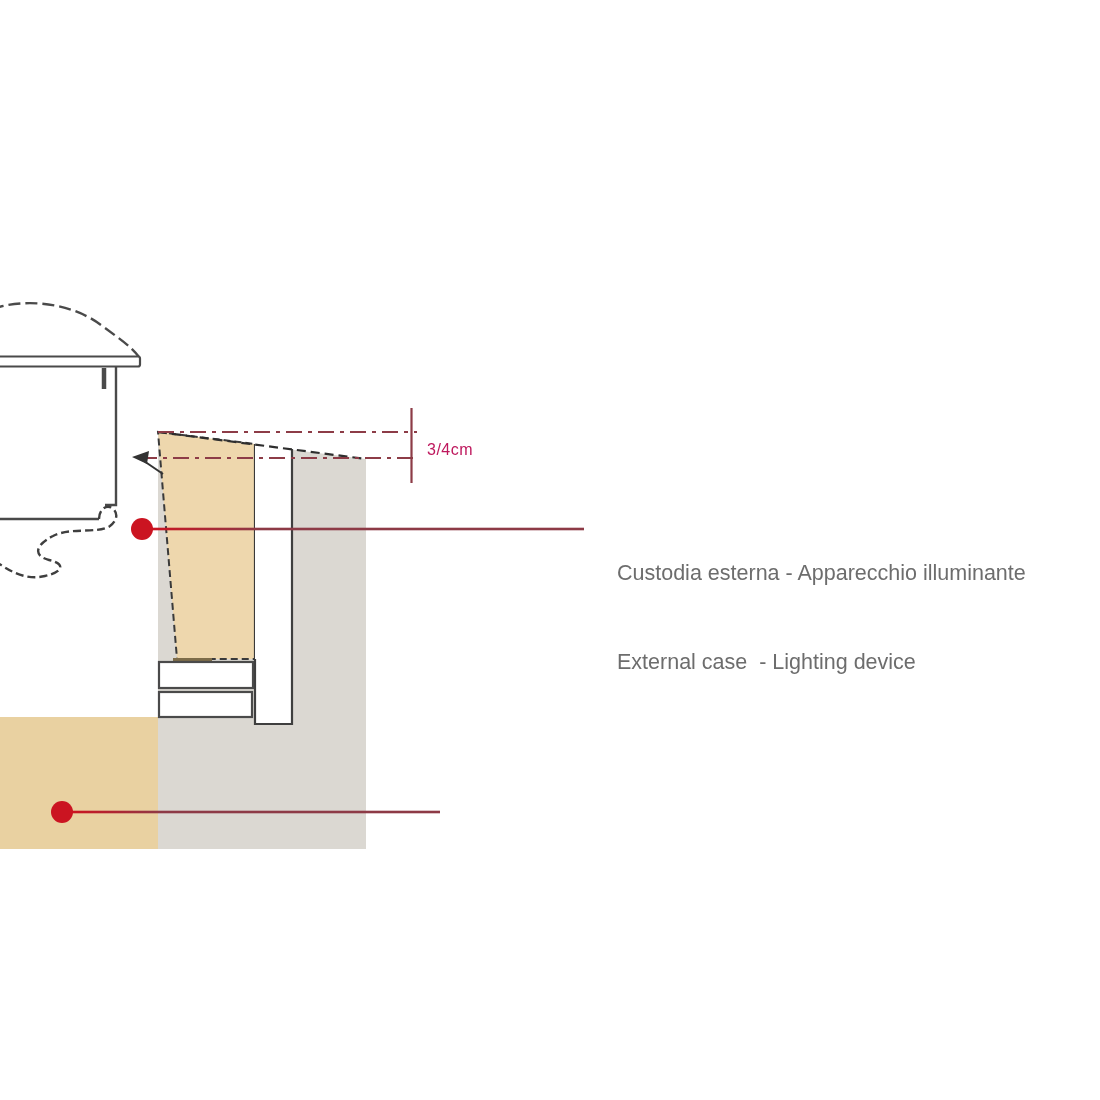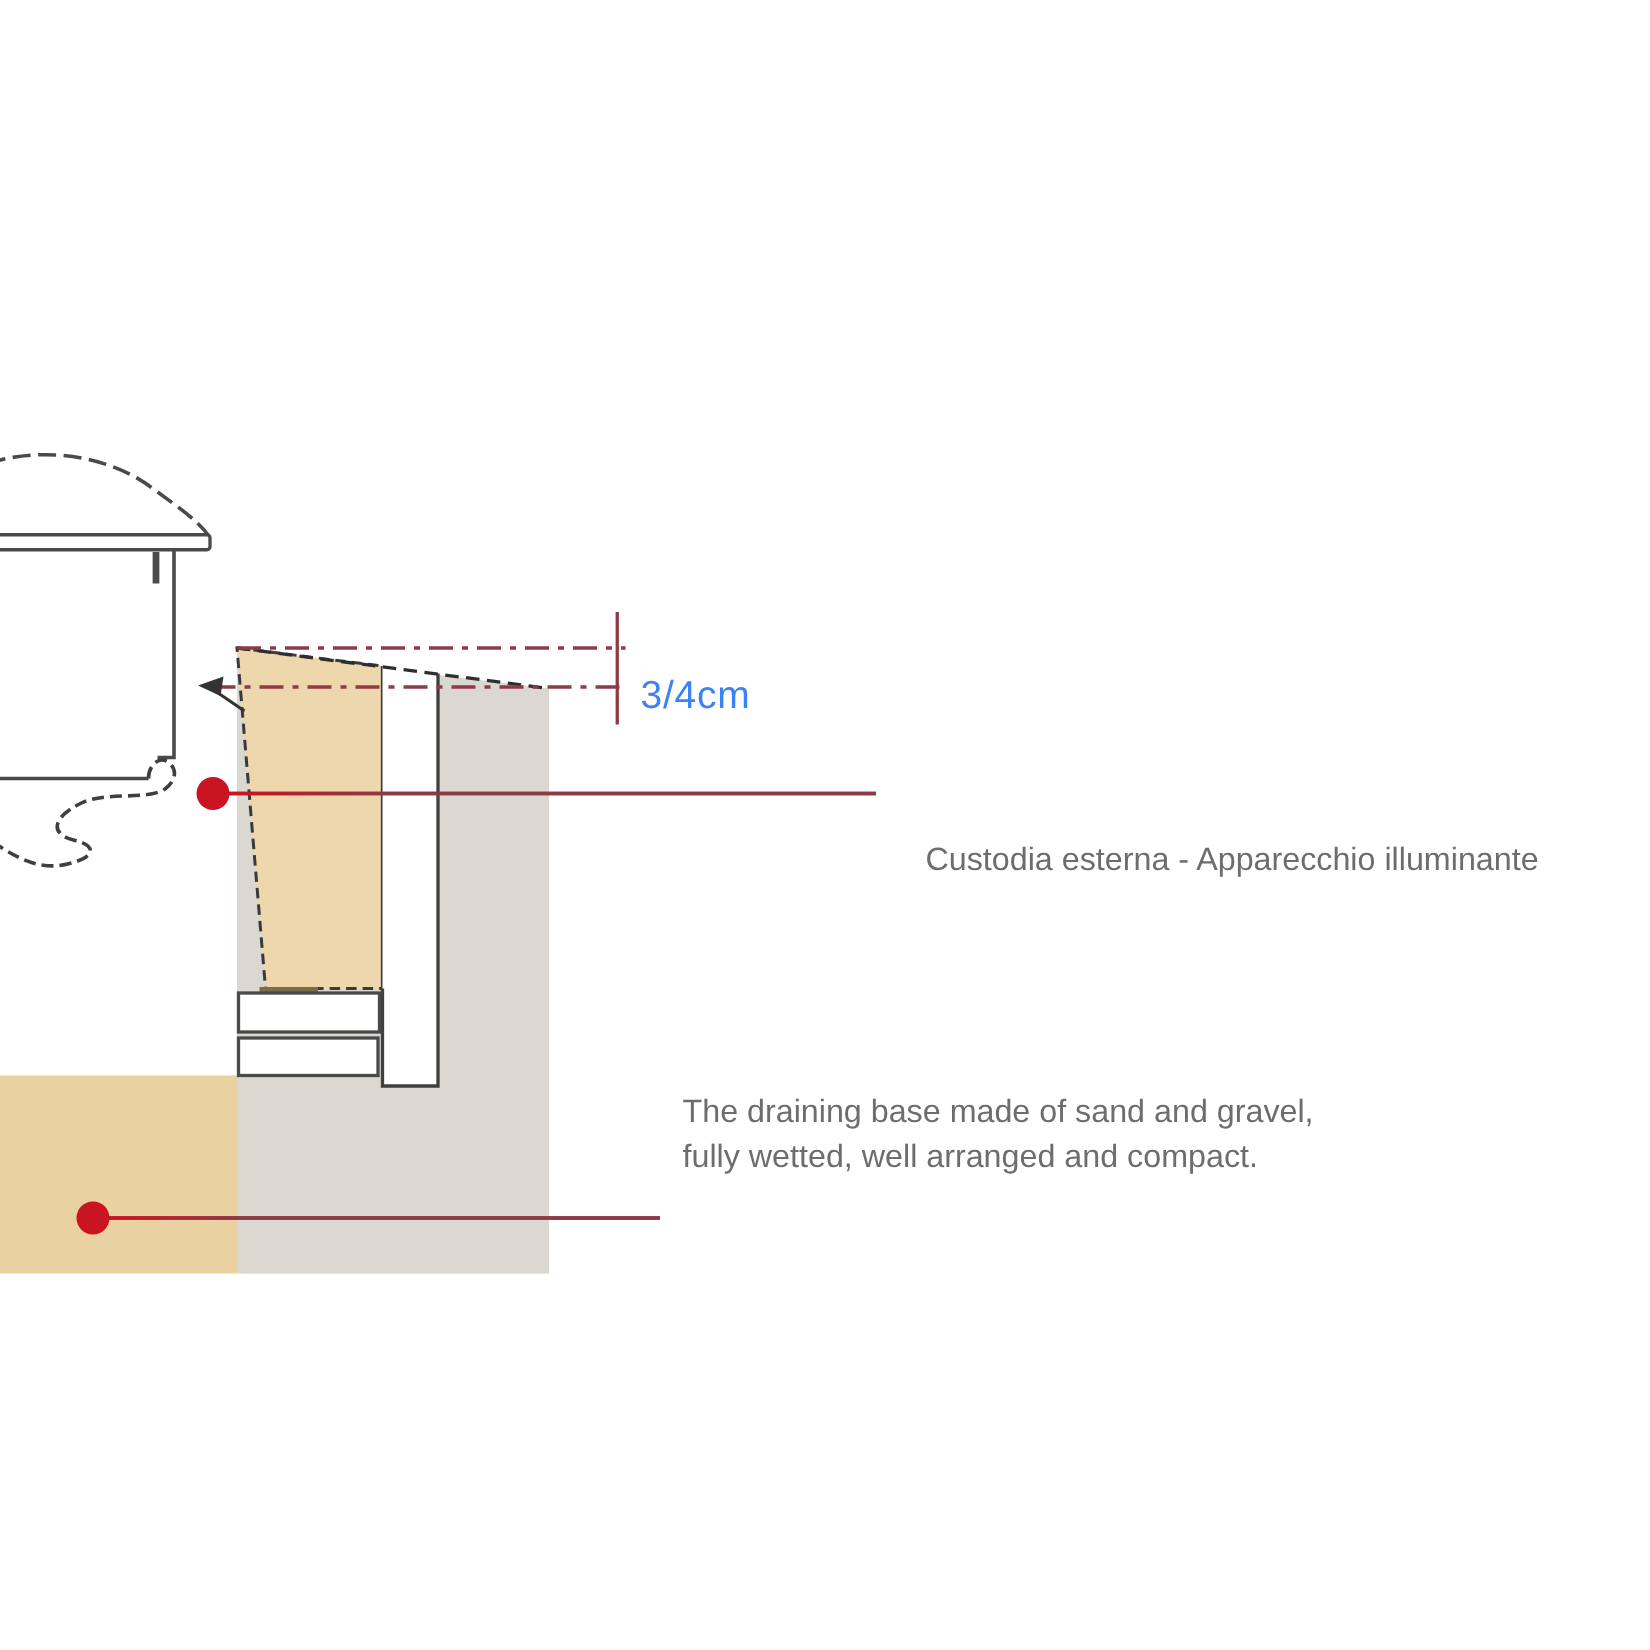--- a/index.html
+++ b/index.html
@@ -5,23 +5,23 @@
   html,body{margin:0;padding:0;background:#fff;}
   .page{
     position:relative;
     width:1100px;height:1100px;
     background:#fff;
     overflow:hidden;
     font-family:"Liberation Sans", sans-serif;
   }
   .diagram-svg{position:absolute;left:0;top:0;}
   .dim-label{
-    position:absolute;left:427px;top:450px;
-    font-size:26px;line-height:26px;
-    color:#3b82f6;
+    position:absolute;left:427px;top:437px;
+    font-size:16px;line-height:26px;
+    color:#be185d;
     letter-spacing:0.5px;
     white-space:pre;
   }
   .annotation{
     position:absolute;
     color:var(--text-gray,#6d6d6d);
     font-size:21.5px;
     white-space:pre;
   }
   .annotation-case{
@@ -84,20 +84,20 @@
     <circle cx="142" cy="529" r="11" style="fill:var(--marker-red,#cb1421)"></circle>
 
     <rect x="72" y="810.7" width="368" height="2.6" fill="url(#calloutGrad)"></rect>
     <circle cx="62" cy="812" r="11" style="fill:var(--marker-red,#cb1421)"></circle>
   </svg>
 
   <div class="dim-label">3/4cm</div>
 
   <div class="annotation annotation-case">
     <div>Custodia esterna - Apparecchio illuminante</div>
+    <div>External case  - Lighting device</div>
   </div>
 
   <div class="annotation annotation-base">
-    <p><span>The draining base made of sand and gravel,</span><br><span>fully wetted, well arranged and compact.</span></p>
     
   </div>
 
 </div>
 
 </body></html>

